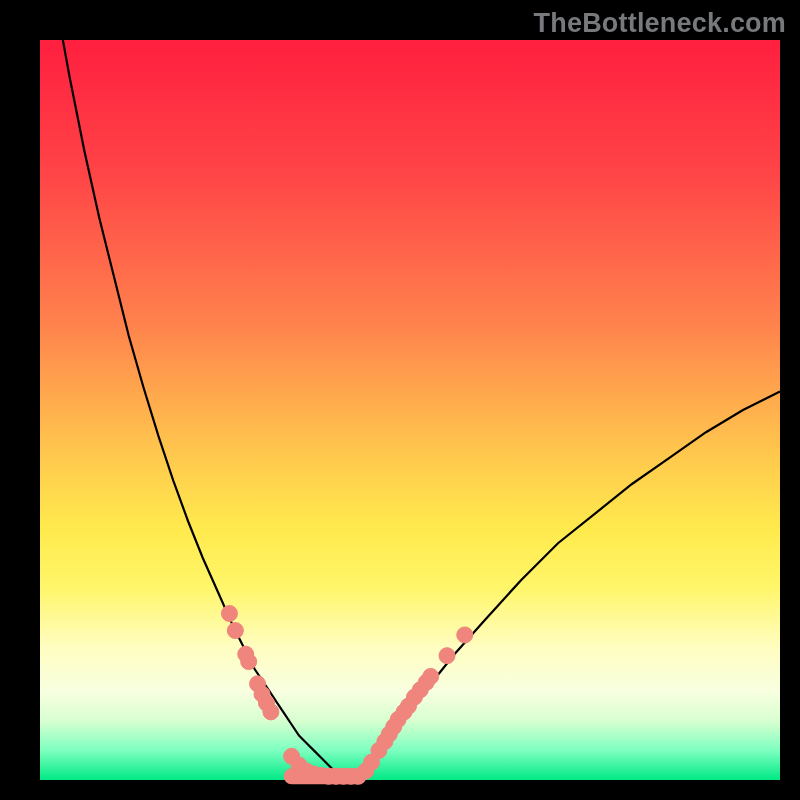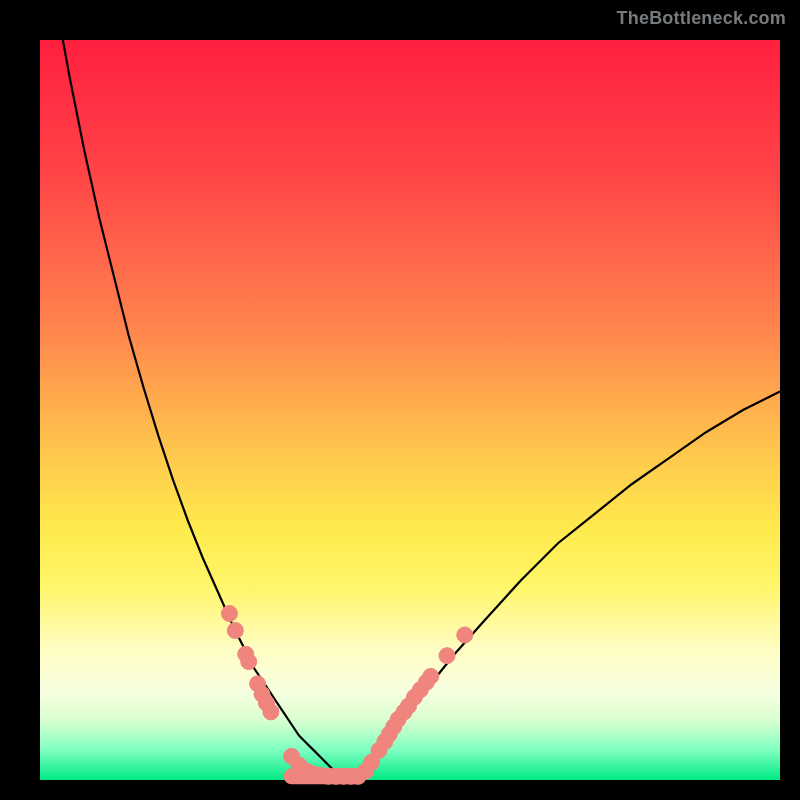--- a/index.html
+++ b/index.html
@@ -37,21 +37,21 @@
       #d8ffd0 92%,
       #7dffc0 96%,
       #00e985 100%
     );
   }
   .branding {
     position: absolute;
     top: 8px;
     right: 14px;
     color: #777a7c;
-    font-size: 18px;
+    font-size: 27px;
     font-weight: 600;
     letter-spacing: 0.2px;
     pointer-events: none;
     user-select: none;
   }
   svg.curve {
     position: absolute;
     inset: 0;
     width: 740px;
     height: 740px;

